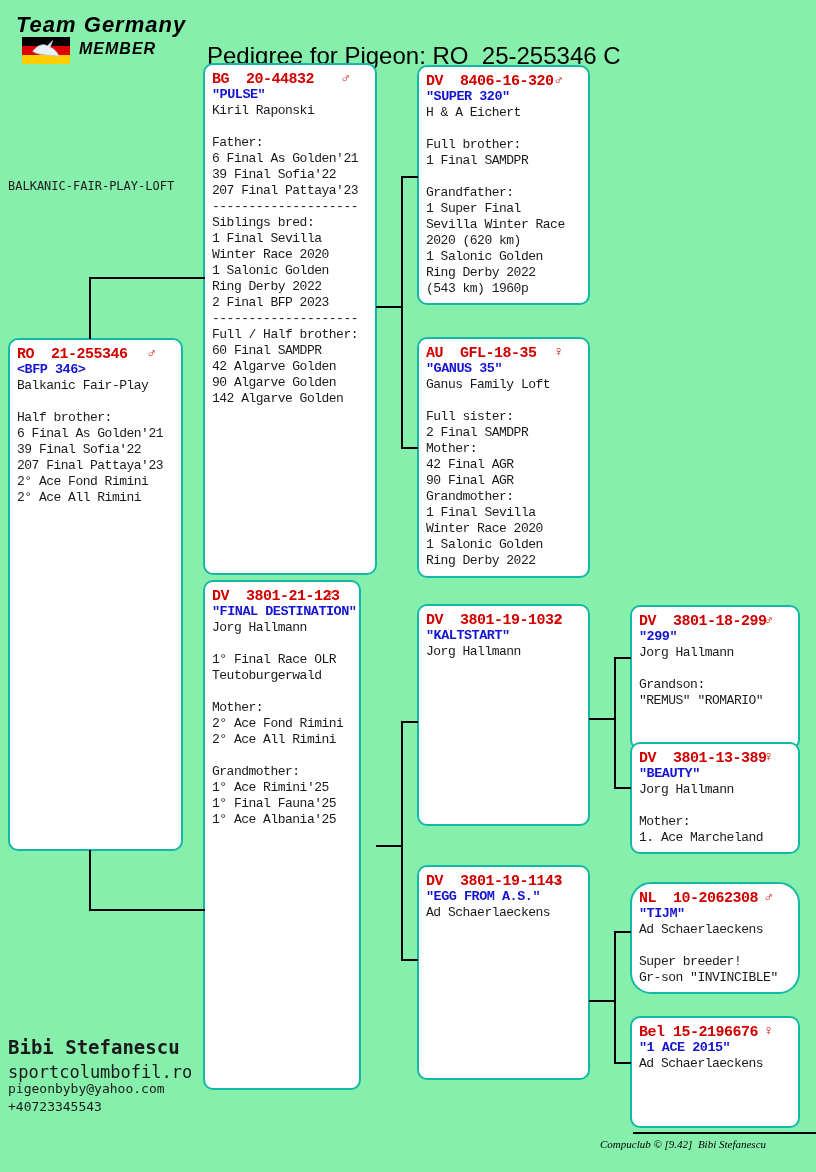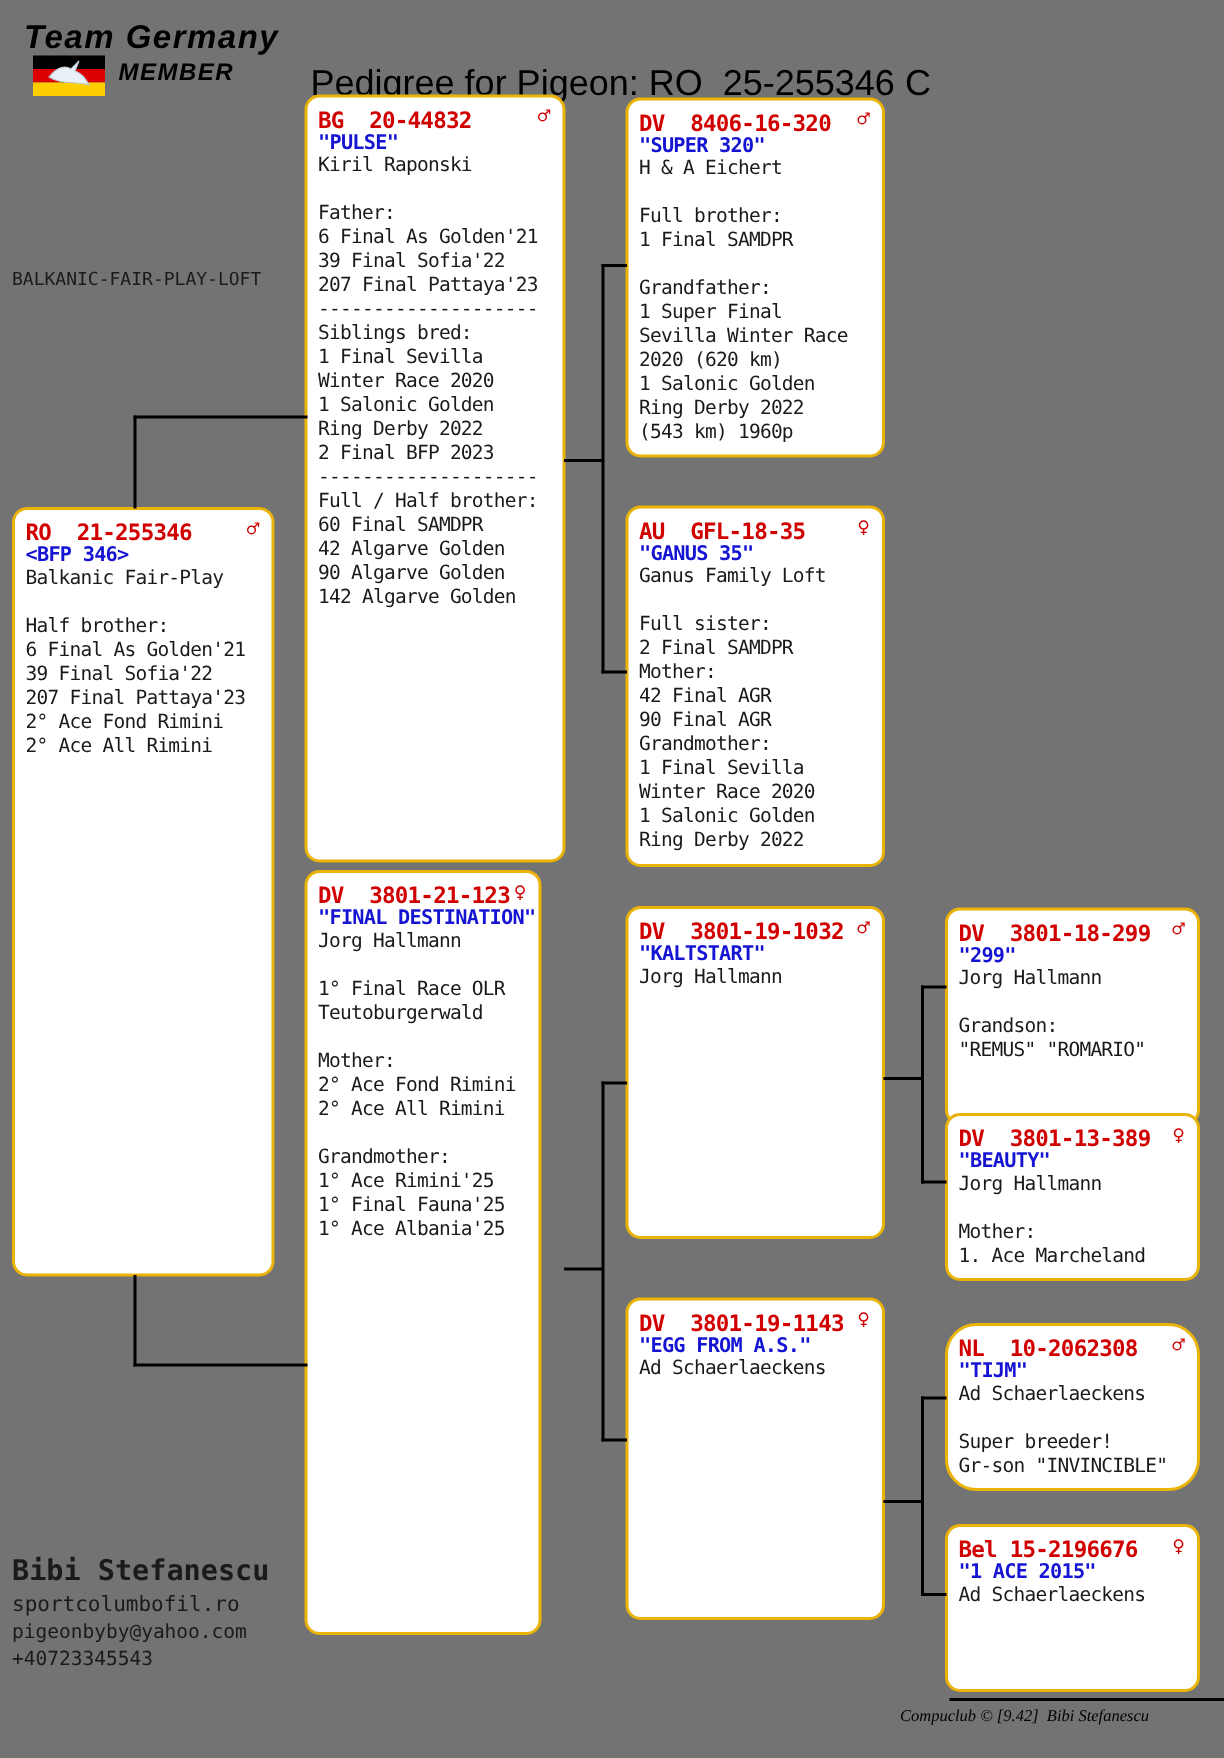--- a/index.html
+++ b/index.html
@@ -1,33 +1,33 @@
 <!DOCTYPE html>
 <html><head>
 <meta charset="utf-8">
 <style>
   html,body{margin:0;padding:0;background:#fff;}
-  #canvas{position:relative;width:816px;height:1172px;background:#737373;overflow:hidden;
+  #canvas{position:relative;width:816px;height:1172px;background:#86efac;overflow:hidden;
           font-family:"DejaVu Sans Mono",monospace;color:#1a1a1a;}
 
   
   .logo-team{position:absolute;left:16px;top:12px;font-family:"Liberation Sans",sans-serif;
              font-weight:bold;font-style:italic;font-size:22px;color:#000;letter-spacing:1px;}
   .flag{position:absolute;left:22px;top:37px;width:48px;height:27px;}
   .flag .stripe{width:100%;height:9px;}
   .flag svg{position:absolute;left:8px;top:1px;}
   .logo-member{position:absolute;left:79px;top:40px;font-family:"Liberation Sans",sans-serif;
                font-weight:bold;font-style:italic;font-size:16px;color:#000;letter-spacing:1px;}
   .page-title{position:absolute;left:207px;top:6px;font-family:"Liberation Sans",sans-serif;
               font-size:24px;color:#000;white-space:pre;margin-top:36px;}
   .loft-label{position:absolute;left:8px;top:179px;font-size:12px;white-space:pre;}
 
   
-  .pbox{position:absolute;border:2px solid #eab308;border-radius:10px;background:#fff;
-        box-sizing:border-box;padding:5px 7px 0 7px;}
+  .pbox{position:absolute;border:2px solid #14b8a6;border-radius:10px;background:#fff;
+        box-sizing:border-box;padding:5px 24px 0 7px;font-family:Liberation Mono, monospace;}
   .ring-row{position:relative;height:17px;}
   .ring{font-weight:bold;font-size:15px;color:#d10000;white-space:pre;letter-spacing:-0.5px;}
   .sex{position:absolute;right:1px;top:0;font-size:14px;font-weight:bold;color:#d10000;}
   .pname{font-weight:bold;font-size:13.5px;color:#1414d2;white-space:pre;height:16px;letter-spacing:-0.5px;}
   .pdetails{font-size:13px;line-height:16px;white-space:pre;letter-spacing:-0.5px;}
 
   .box-subject      {left:8px;  top:338px; width:175px;height:513px;}
   .box-sire         {left:203px;top:63px;  width:174px;height:512px;}
   .box-dam          {left:203px;top:580px; width:158px;height:510px;}
   .box-sire-sire    {left:417px;top:65px;  width:173px;height:240px;}
@@ -38,21 +38,21 @@
   .box-dam-sire-dam {left:630px;top:742px; width:170px;height:112px;}
   .box-dam-dam-sire {left:630px;top:882px; width:170px;height:112px;border-radius:21px;}
   .box-dam-dam-dam  {left:630px;top:1016px;width:170px;height:112px;}
 
   
   .hline{position:absolute;height:2px;background:#000;}
   .vline{position:absolute;width:2px;background:#000;}
 
   
   .owner-name{position:absolute;left:8px;top:1036px;font-size:19px;font-weight:bold;white-space:pre;}
-  .owner-site{position:absolute;left:8px;top:1062px;font-size:14px;white-space:pre;}
+  .owner-site{position:absolute;left:8px;top:1062px;font-size:17px;white-space:pre;}
   .owner-mail{position:absolute;left:8px;top:1081px;font-size:13px;white-space:pre;}
   .owner-phone{position:absolute;left:8px;top:1099px;font-size:13px;white-space:pre;}
   .credit{position:absolute;left:600px;top:1138px;width:214px;text-align:left;
           font-family:"Liberation Serif",serif;font-style:italic;font-size:11px;color:#000;white-space:pre;}
 </style>
 </head>
 <body>
 
 <div id="canvas">
 

